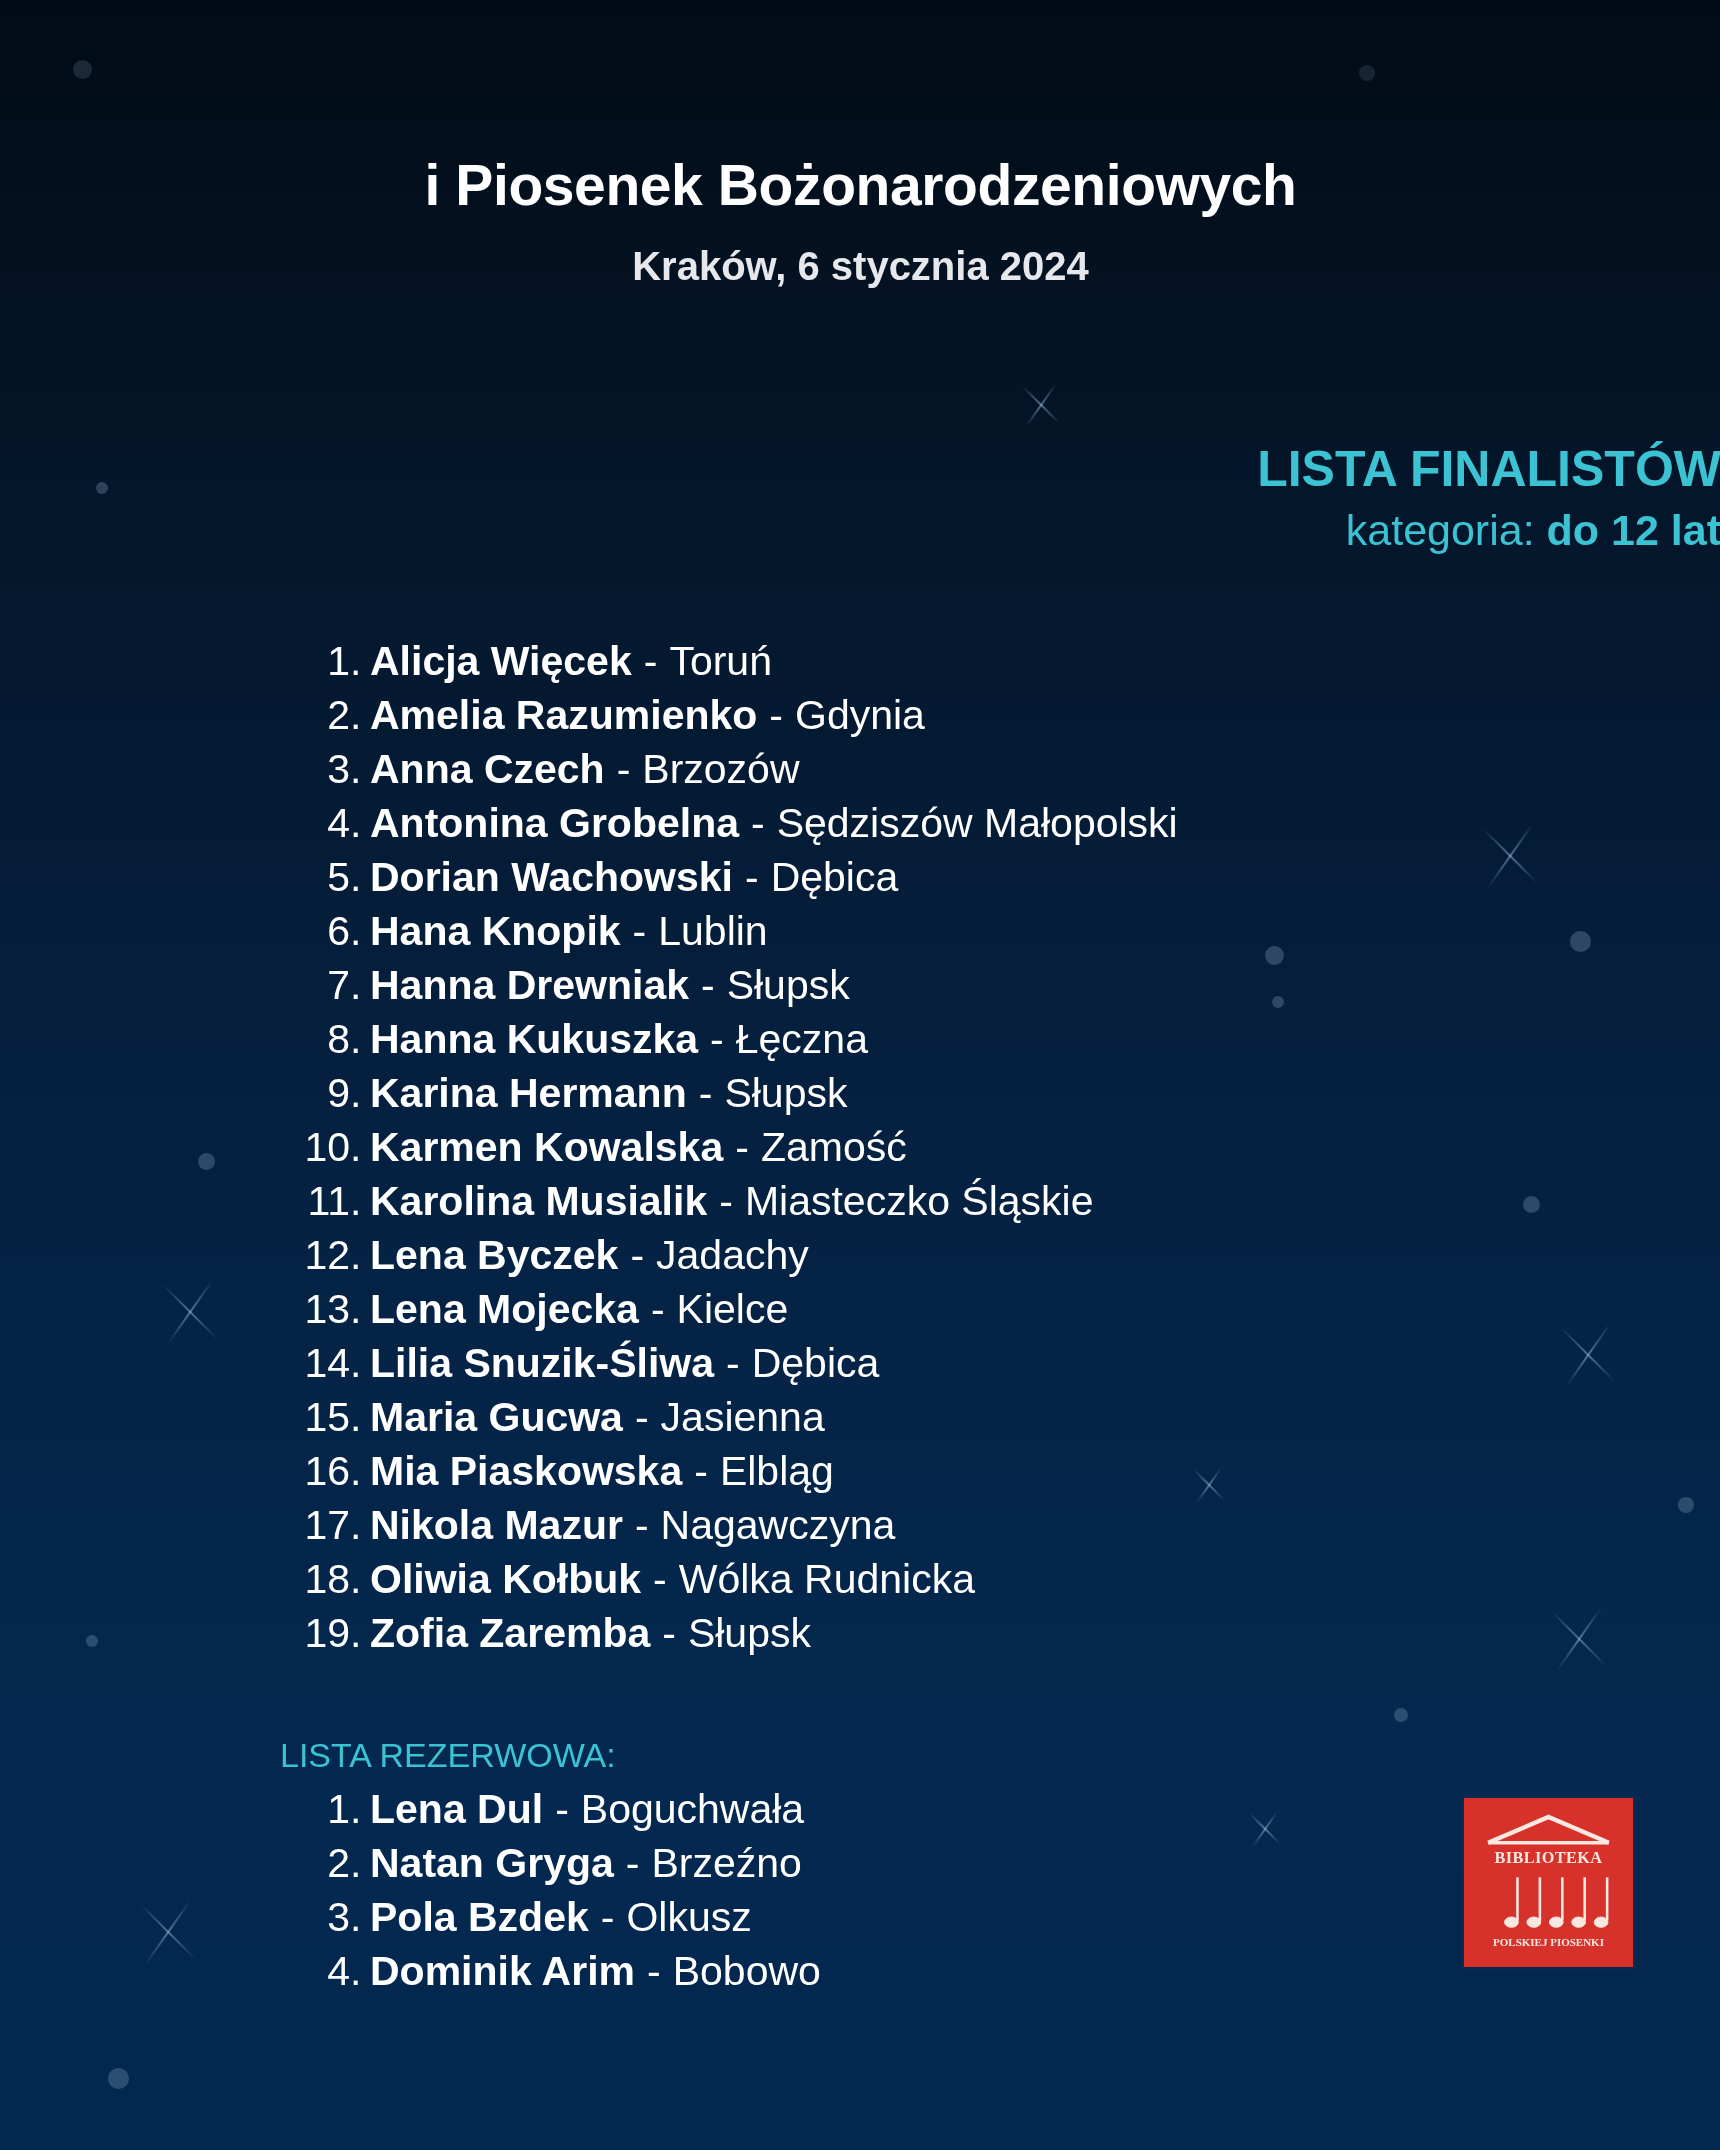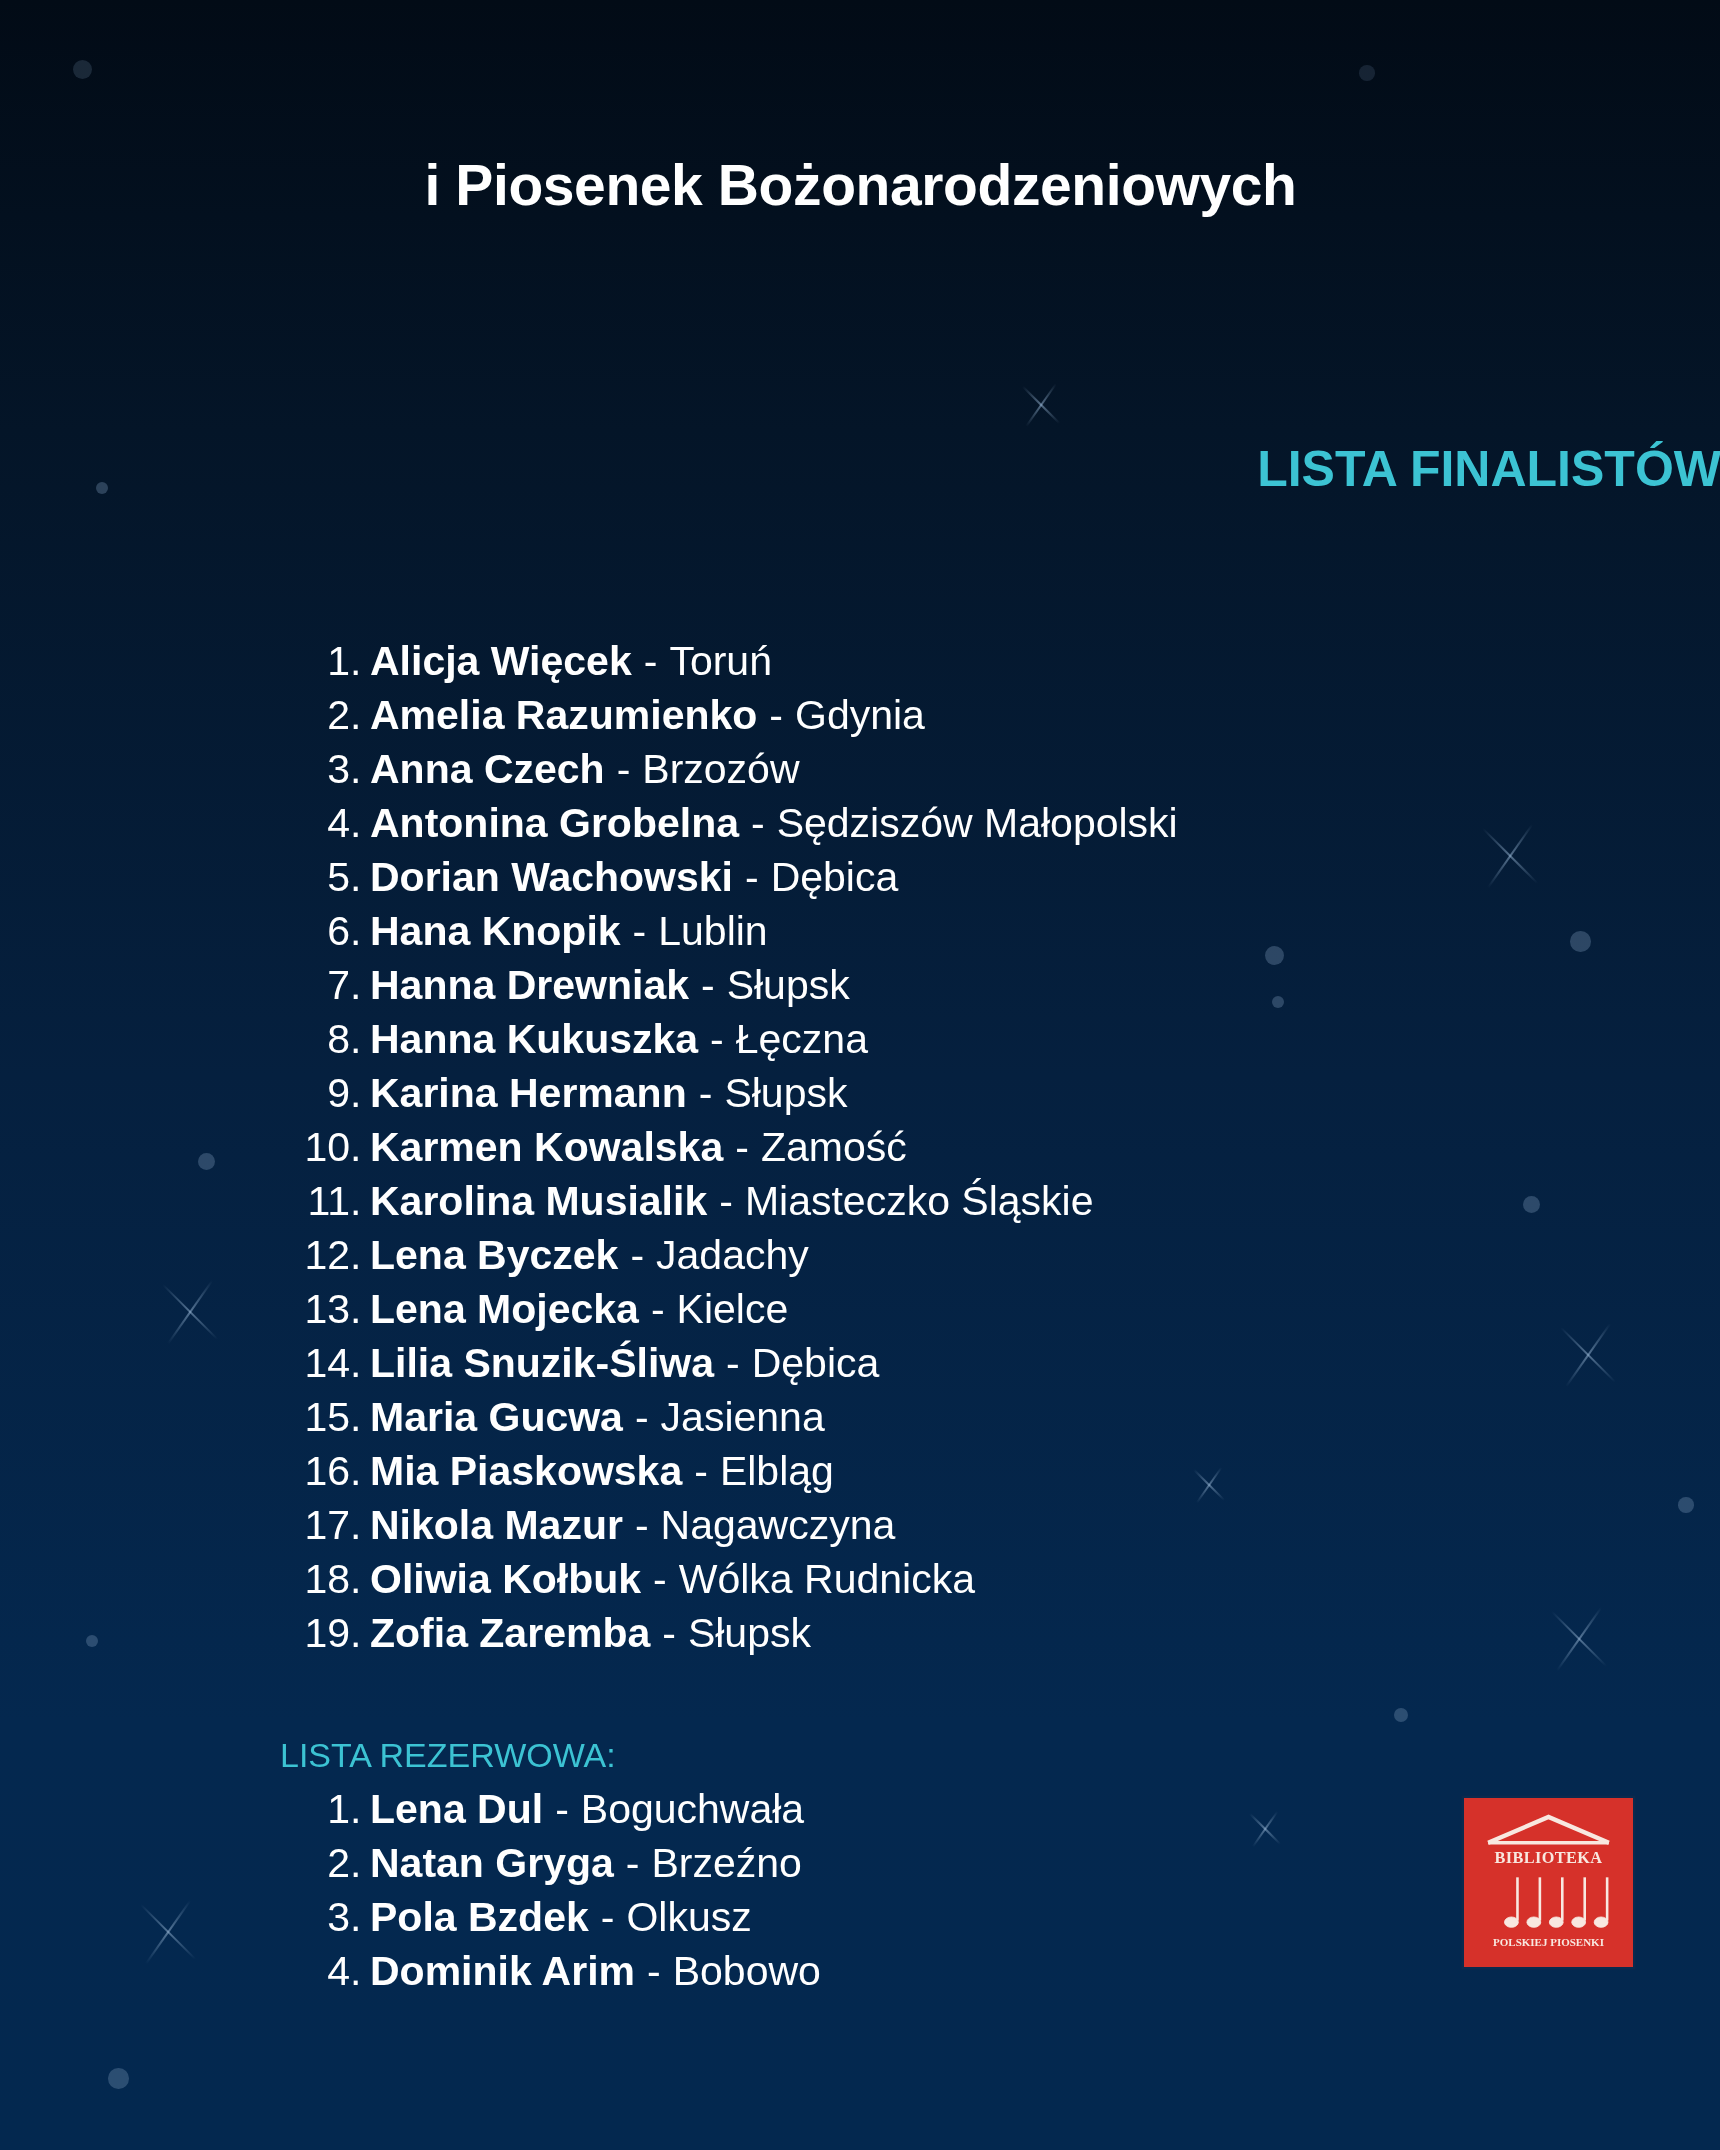--- a/index.html
+++ b/index.html
@@ -68,24 +68,29 @@
   <div class="sparkle" style="left:1549px;top:1316px"></div>
   <div class="sparkle" style="left:1540px;top:1600px"></div>
   <div class="sparkle" style="left:129px;top:1893px"></div>
   <div class="sparkle" style="left:1015px;top:379px;width:52px;height:52px"></div>
   <div class="sparkle" style="left:1187px;top:1463px;width:43px;height:43px"></div>
   <div class="sparkle" style="left:1243px;top:1807px;width:43px;height:43px"></div>
 </div>
 
 <div class="header">
   <div class="title">i Piosenek Bożonarodzeniowych</div>
+  <div class="date">Kraków, 6 stycznia 2024</div>
 </div>
 
 <div class="section-head">
   <div class="section-title">LISTA FINALISTÓW</div>
+  <div class="category">
+    <span>kategoria:</span>
+    <b>do 12 lat</b>
+  </div>
 </div>
 
 <div class="list" id="finalists-list">
     <div class="row">
       <span class="num">1.</span>
       <span class="name">Alicja Więcek</span>
       <span class="sep">-</span>
       <span class="city">Toruń</span>
     </div>
     <div class="row">

